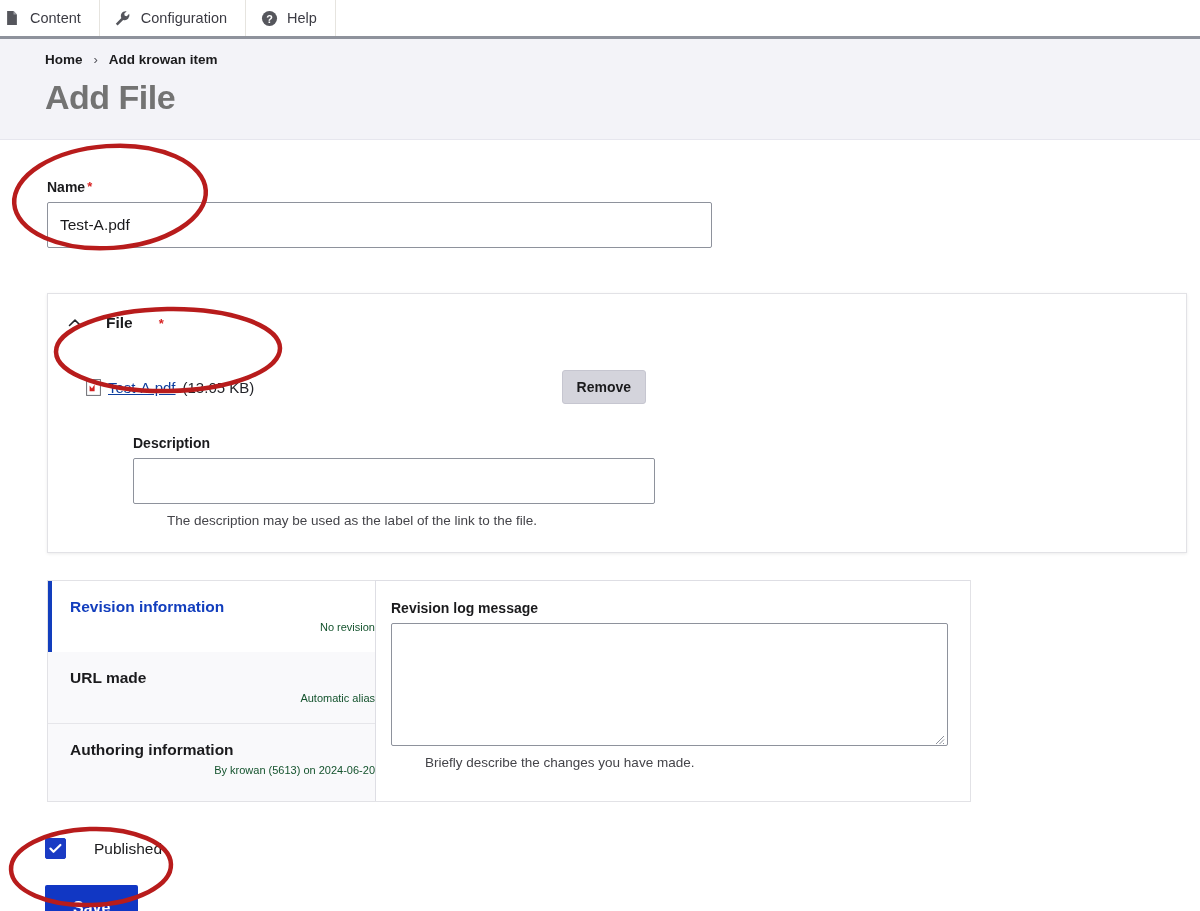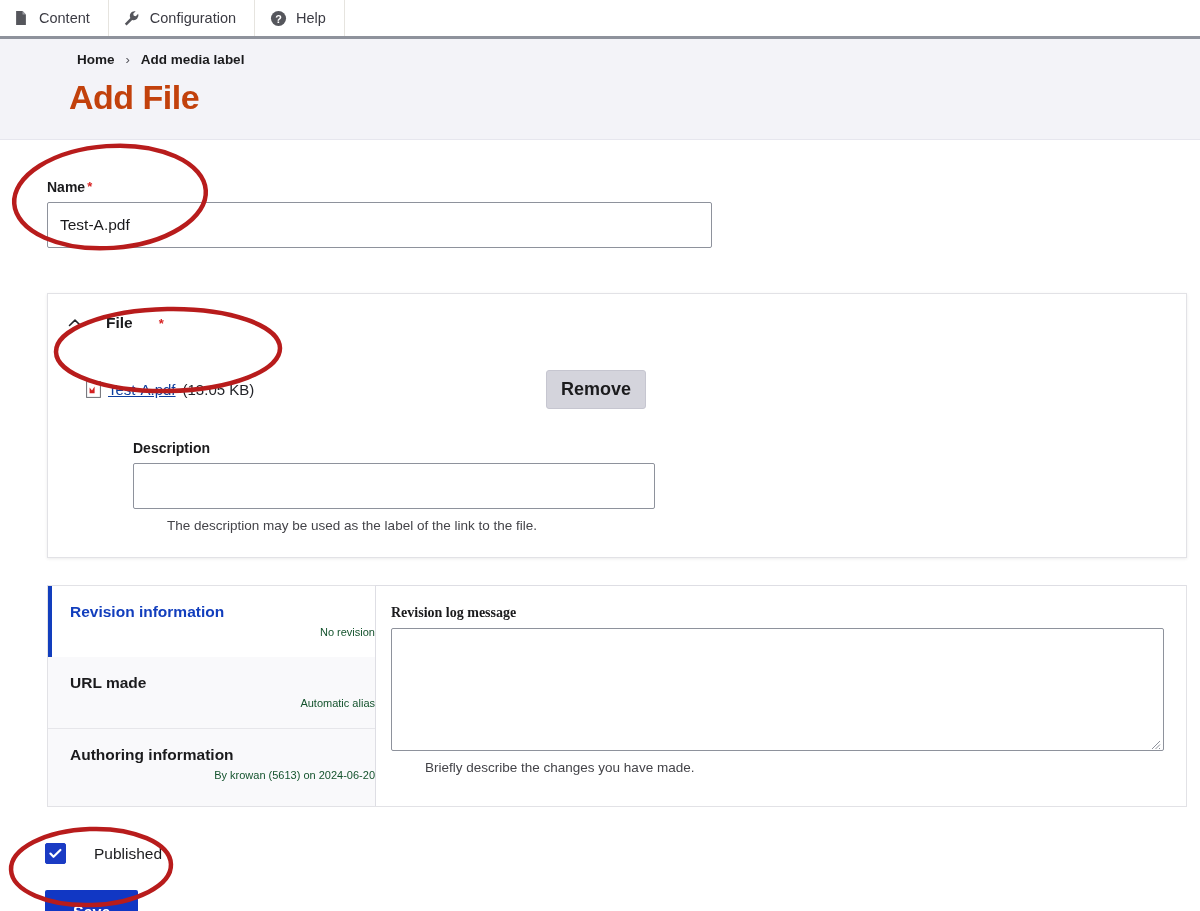--- a/index.html
+++ b/index.html
@@ -24,45 +24,45 @@
   }
   .tb-item {
     display:flex; align-items:center; gap:9px;
     padding:0 18px 0 14px;
     border-right:1px solid #e6e4df;
     font-size:14.5px;
     color:#3b3b43;
     cursor:pointer;
     height:100%;
   }
-  .tb-item:first-child { padding-left:12px;align-items:center; }
+  .tb-item:first-child { padding-left:3px;align-items:center; }
   .tb-label { line-height:1; }
   .tb-icon { width:18px; height:18px; display:flex; align-items:center; justify-content:center; flex:none; }
 
   
   .page-head {
     background:#f3f3f8;
     padding:13px 0 22px 0;
     border-bottom:1px solid #e6e6ee;
   }
   .breadcrumb {
     display:flex; align-items:center; gap:11px;
     padding-left:45px;
     font-size:13.5px; font-weight:bold;
     color:#1b1b1d;
   }
   .bc-sep { color:#55555c; font-weight:normal; font-size:13px; }
-  .bc-link { cursor:pointer;margin-left:32px; }
+  .bc-link { cursor:pointer; }
   .page-title {
-    padding-left:69px;
+    padding-left:45px;
     margin:11px 0 0 0;
     font-size:34px;
     font-weight:bold;
     letter-spacing:-0.5px;
-    color:#c2410c;
+    color:#737373;
   }
 
   
   .form-area { padding:0 0 0 0; }
 
   .field-name-wrap { padding:38px 0 0 47px; }
   .label {
     font-size:14px; font-weight:bold; color:#1b1b1d;
     display:inline-block; margin-bottom:7px;
   }
@@ -106,40 +106,40 @@
   .file-link {
     color:#0d3e9e; text-decoration:underline; cursor:pointer; font-size:15px;
   }
   .file-size { color:#232429; font-size:15px; }
   .remove-btn {
     margin-left:auto;
     background:#d4d4dc;
     border:1px solid #c6c6d0;
     border-radius:3px;
     font-family:"Liberation Sans", sans-serif;
-    font-size:18px; font-weight:bold;
+    font-size:14px; font-weight:bold;
     color:#1b1b1d;
     padding:8px 14px;
     cursor:pointer;
   }
 
   .desc-wrap { margin:30px 0 0 85px; }
   .desc-input {
     display:block; width:522px; height:46px;
     border:1px solid #8e929c; border-radius:2px;
     background:#fff;
     font-family:"Liberation Sans", sans-serif;
     font-size:15px; padding:0 10px; color:#1b1b1d;
   }
   .help-text { font-size:13.5px; color:#444449; margin-top:9px;margin-left:34px; }
 
   
   .vtabs {
     margin:27px 0 0 47px;
-    width:1140px;
+    width:924px;
     position:relative;
     border:1px solid #e2e2e6;
     background:#f9f9fb;
     display:flex;
     min-height:222px;
   }
   .vtabs-list { width:327px; flex:none; padding:0; }
   .vtab {
     padding:16px 0 19px 22px;
     border-bottom:1px solid #e6e6ea;
@@ -158,21 +158,21 @@
   .vtab-sub { font-size:11px; color:#14532d; margin-top:4px;text-align:right; }
 
   .vtab-panel {
     flex:1;
     background:#ffffff;
     border-left:1px solid #dedee4;
     border-top:1px solid #dedee4;
     margin-top:-1px;
     padding:19px 22px 24px 15px;
   }
-  .panel-label { font-size:14px; font-weight:bold; color:#1b1b1d; margin-bottom:7px;font-family:Liberation Serif, serif; }
+  .panel-label { font-size:14px; font-weight:bold; color:#1b1b1d; margin-bottom:7px; }
   .textarea {
     display:block;
     width:100%; height:123px;
     border:1px solid #8e929c;
     border-radius:2px;
     background:#fff;
     resize:none;
     font-family:"Liberation Sans", sans-serif;
     font-size:15px;
     padding:7px 9px;
@@ -243,21 +243,21 @@
       </svg>
     </span>
     <span class="tb-label">Help</span>
   </div>
 </div>
 
 <div class="page-head">
   <div class="breadcrumb">
     <span class="bc-link">Home</span>
     <span class="bc-sep">›</span>
-    <span>Add media label</span>
+    <span>Add krowan item</span>
   </div>
   <h1 class="page-title">Add File</h1>
 </div>
 
 <div class="form-area">
 
   
   <div class="field-name-wrap">
     <label class="label">
       <span>Name</span><span class="req">*</span>

